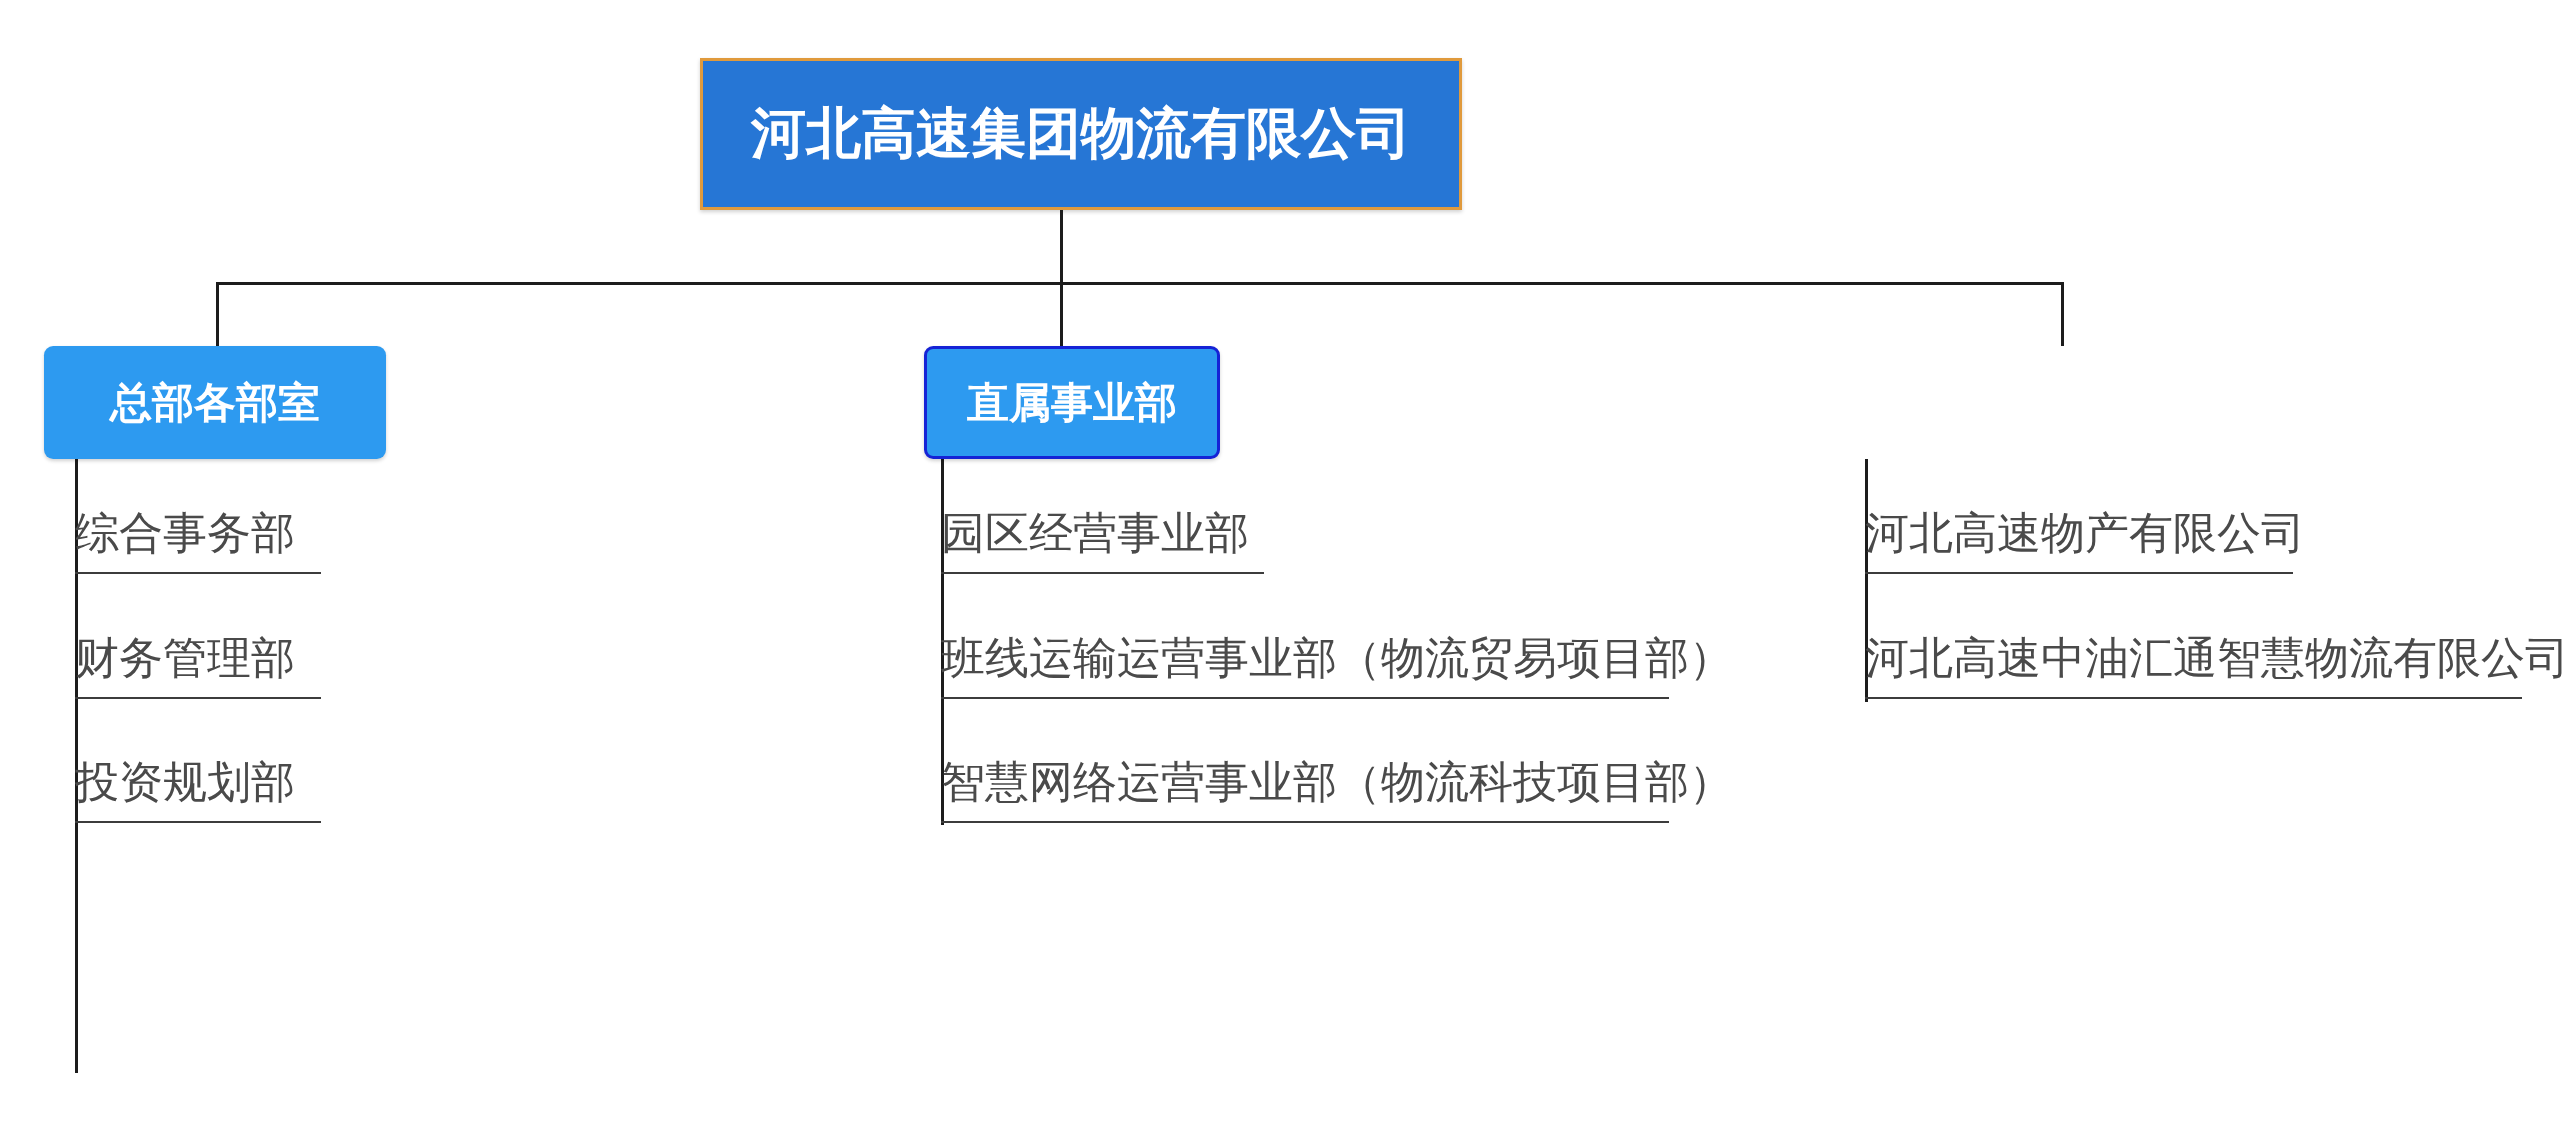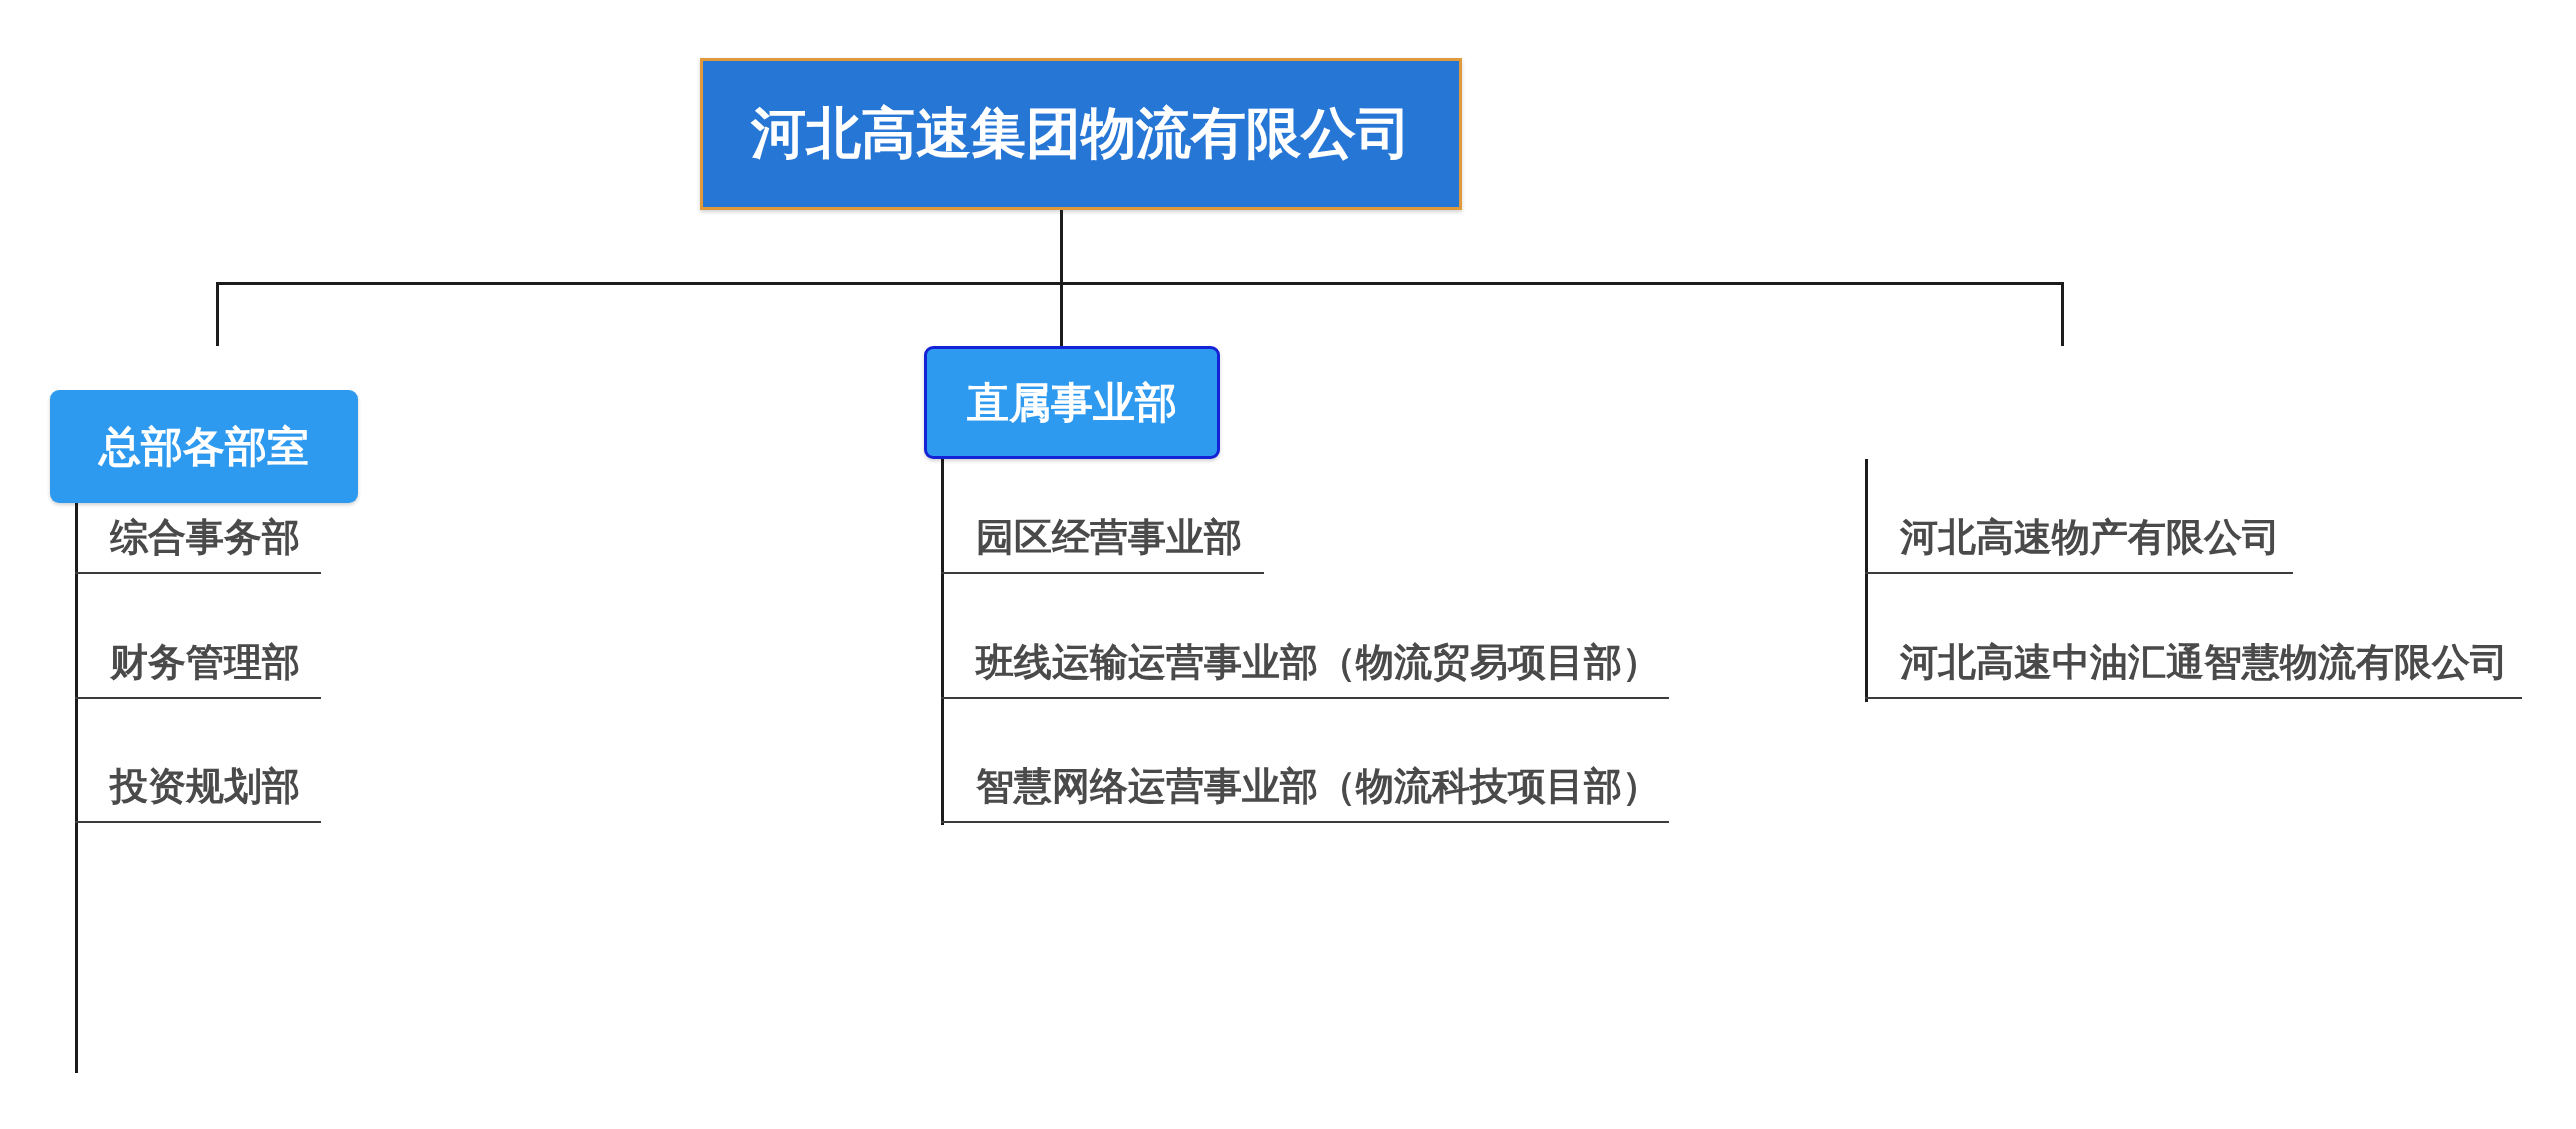--- a/index.html
+++ b/index.html
@@ -37,42 +37,42 @@
     border:3.3px solid var(--root_border);
     border-radius:0;
     font-size:55px;
   }
   .node-branch{
     top:346px;height:113px;
     background:var(--branch_fill);
     border-radius:9.2px;
     font-size:42px;
   }
-  .node-branch.hq{left:50px;width:308px;margin-top:44px;}
+  .node-branch.hq{left:44px;width:342px;}
   .node-branch.direct{left:924px;width:296px;border:3.3px solid var(--mid_border);}
   .node-branch.subs{left:1848px;width:296px;}
   
   .vline,.hline{position:absolute;background:var(--line);}
   .vline{width:2.6px;}
   .hline{height:2.6px;}
   .root-drop   {left:1060px;top:210px;height:136px;}
   .tier-h      {left:216px; top:282px;width:1848px;}
   .left-drop   {left:216px; top:282px;height:64px;}
   .right-drop  {left:2061px;top:282px;height:64px;}
   .spine-left  {left:75px; top:459px;height:614px;}
   .spine-mid   {left:941px;top:459px;height:366px;}
   .spine-right {left:1865px;top:459px;height:243px;}
   
   .item{
     position:absolute;
     height:52px;
     display:flex;align-items:flex-end;
-    padding-left:35px;padding-bottom:9.2px;
+    padding-bottom:9.2px;
     border-bottom:2.6px solid var(--underline);
-    font-size:38px;font-weight:bold;
+    font-size:44px;font-weight:normal;
     color:var(--item_text);
     white-space:nowrap;
   }
   
   .L{left:75px;width:246px;}
   .r1{top:522px;}.r2{top:647px;}.r3{top:771px;}.r4{top:896px;}.r5{top:1021px;}
   
   .M{left:941px;}
   .M.w1{width:323px;}
   .M.w2{width:728px;}

